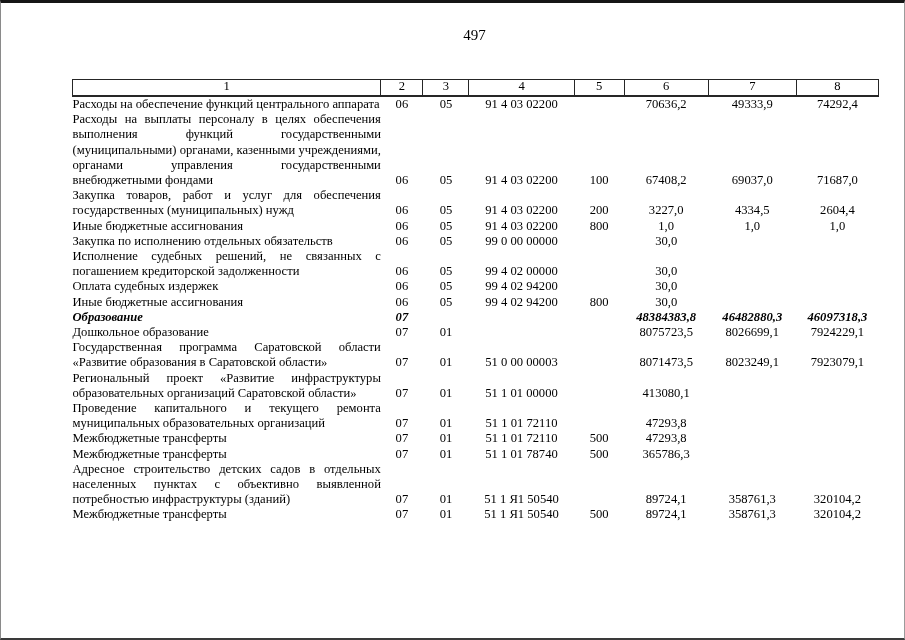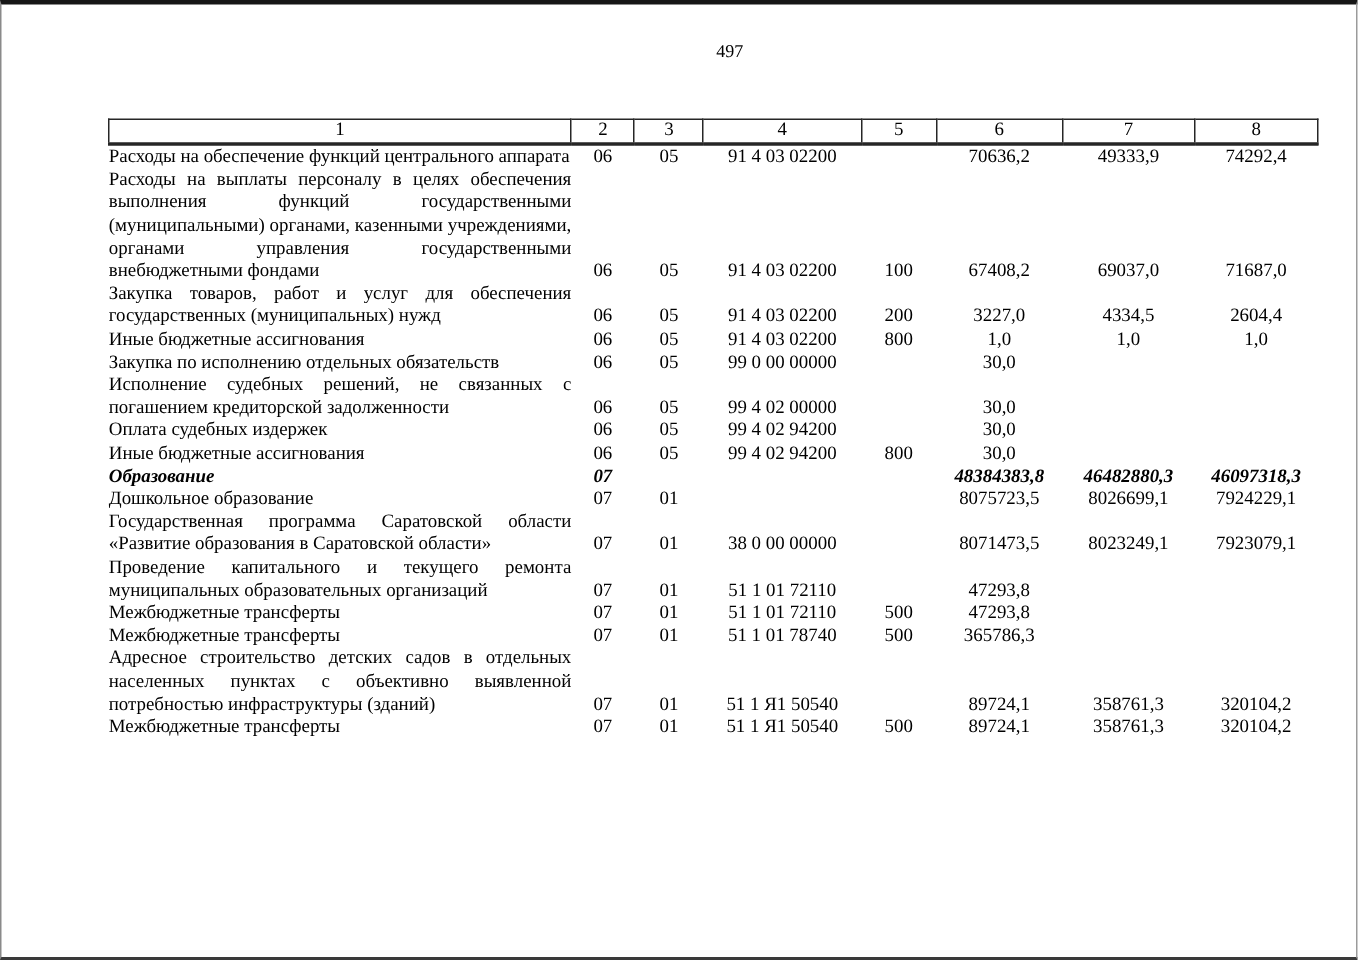--- a/index.html
+++ b/index.html
@@ -15,25 +15,25 @@
     border-top: 3px solid #161616;
     border-bottom: 2px solid #3a3a3a;
     border-left: 1px solid #8a8a8a;
     border-right: 1px solid #9b9b9b;
     font-family: "Liberation Serif", "DejaVu Serif", serif;
     color: #000000;
     position: relative;
   }
   .page-number {
     position: absolute;
-    left: 83px;
+    left: 71px;
     width: 805px;
     top: 24px;
     text-align: center;
-    font-size: 12px;
+    font-size: 15px;
   }
   table.budget-table {
     position: absolute;
     left: 71px;
     top: 76px;
     width: 807px;
     border-collapse: collapse;
     table-layout: fixed;
     font-size: 12.6px;
   }
@@ -187,25 +187,35 @@
         <td class="c4"></td>
         <td class="c5"></td>
         <td class="c6">8075723,5</td>
         <td class="c7">8026699,1</td>
         <td class="c8">7924229,1</td>
       </tr>
       <tr>
         <td class="c1">Государственная программа Саратовской области «Развитие образования в Саратовской области»</td>
         <td class="c2">07</td>
         <td class="c3">01</td>
-        <td class="c4">38 0 00 00000</td>
+        <td class="c4">51 0 00 00003</td>
         <td class="c5"></td>
         <td class="c6">8071473,5</td>
         <td class="c7">8023249,1</td>
         <td class="c8">7923079,1</td>
+      </tr>
+      <tr>
+        <td class="c1">Региональный проект «Развитие инфраструктуры образовательных организаций Саратовской области»</td>
+        <td class="c2">07</td>
+        <td class="c3">01</td>
+        <td class="c4">51 1 01 00000</td>
+        <td class="c5"></td>
+        <td class="c6">413080,1</td>
+        <td class="c7"></td>
+        <td class="c8"></td>
       </tr>
       <tr>
         <td class="c1">Проведение капитального и текущего ремонта муниципальных образовательных организаций</td>
         <td class="c2">07</td>
         <td class="c3">01</td>
         <td class="c4">51 1 01 72110</td>
         <td class="c5"></td>
         <td class="c6">47293,8</td>
         <td class="c7"></td>
         <td class="c8"></td>

